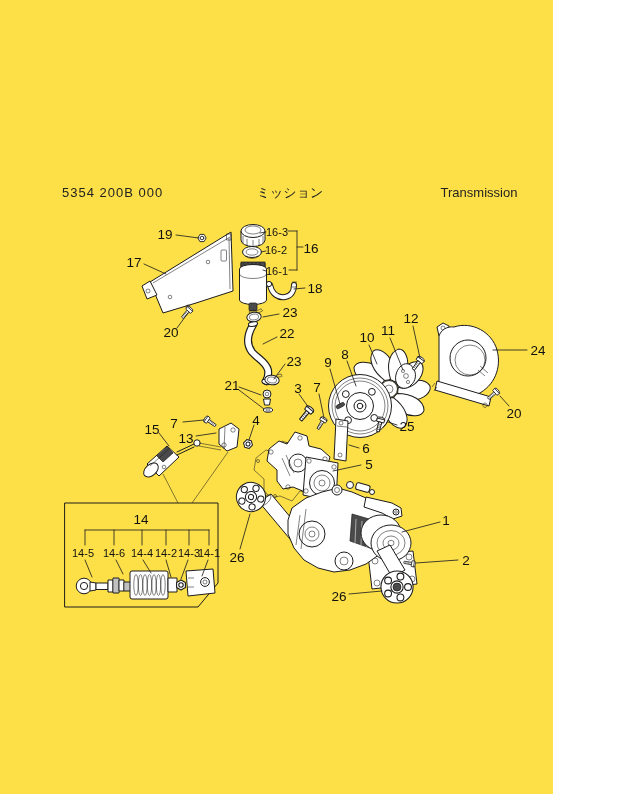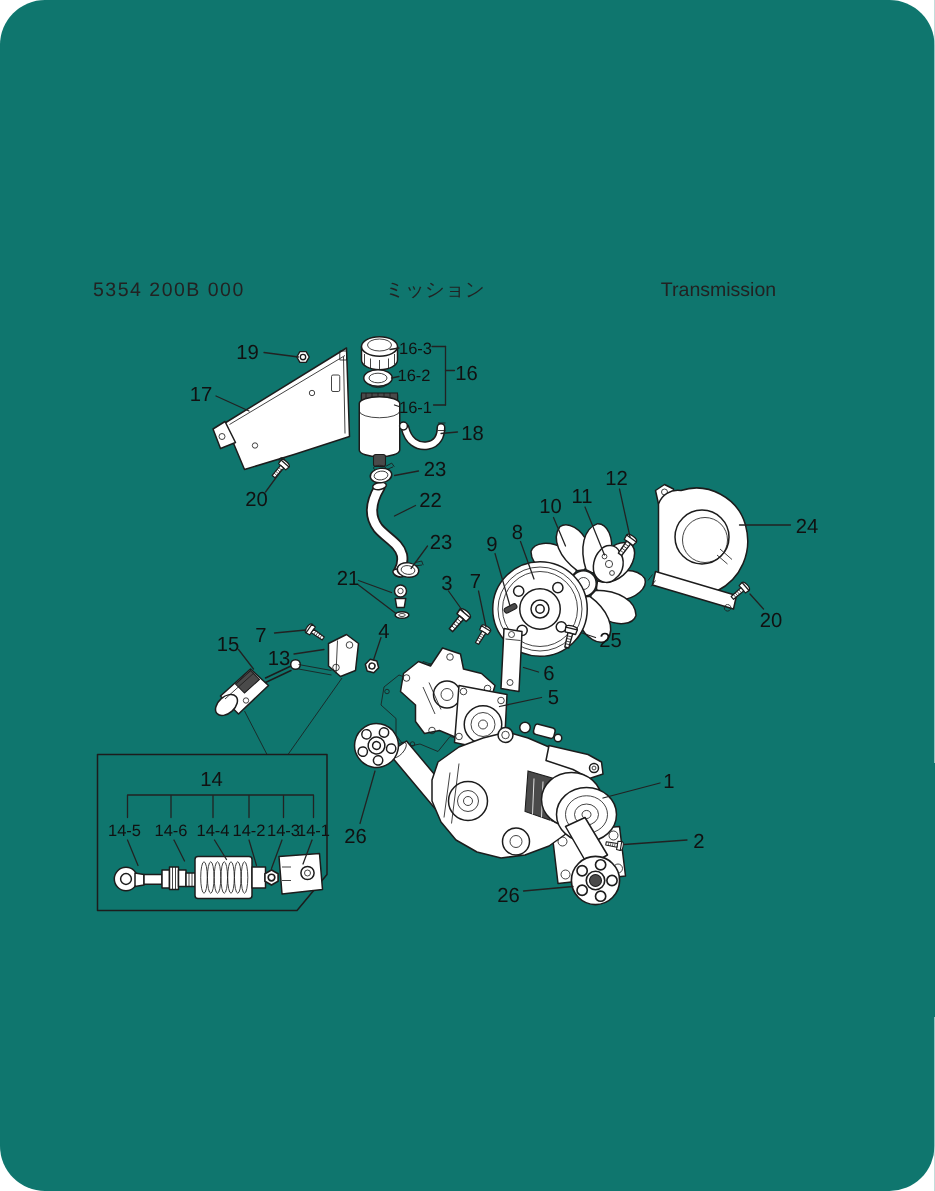--- a/index.html
+++ b/index.html
@@ -1,17 +1,17 @@
 <!DOCTYPE html>
 <html><head>
 <meta charset="utf-8">
 <style>
   html,body{margin:0;padding:0;background:#fff;}
-  .page{position:relative;width:623px;height:794px;background:#0f766e;overflow:hidden;
-        font-family:"Liberation Sans","DejaVu Sans",sans-serif;border-radius:30px;}
+  .page{position:relative;width:553px;height:794px;background:#fde047;overflow:hidden;
+        font-family:"Liberation Sans","DejaVu Sans",sans-serif;}
   svg{display:block}
   .ln{fill:none;stroke:#1c1c1c;stroke-width:1;stroke-linejoin:round;stroke-linecap:round}
   .fw{fill:#fff;stroke:#1c1c1c;stroke-width:1;stroke-linejoin:round}
   .thin{fill:none;stroke:#1c1c1c;stroke-width:.55;stroke-linejoin:round}
   .dk{fill:#4a4a4a;stroke:#1c1c1c;stroke-width:.7}
   .co-line{stroke:#222;stroke-width:.85;fill:none;stroke-linecap:round}
   text.co{fill:#111;font-family:"Liberation Sans","DejaVu Sans",sans-serif}
   text.hdr{fill:#222;font-size:13px;font-family:"Liberation Sans","DejaVu Sans",sans-serif}
 </style>
 </head>

